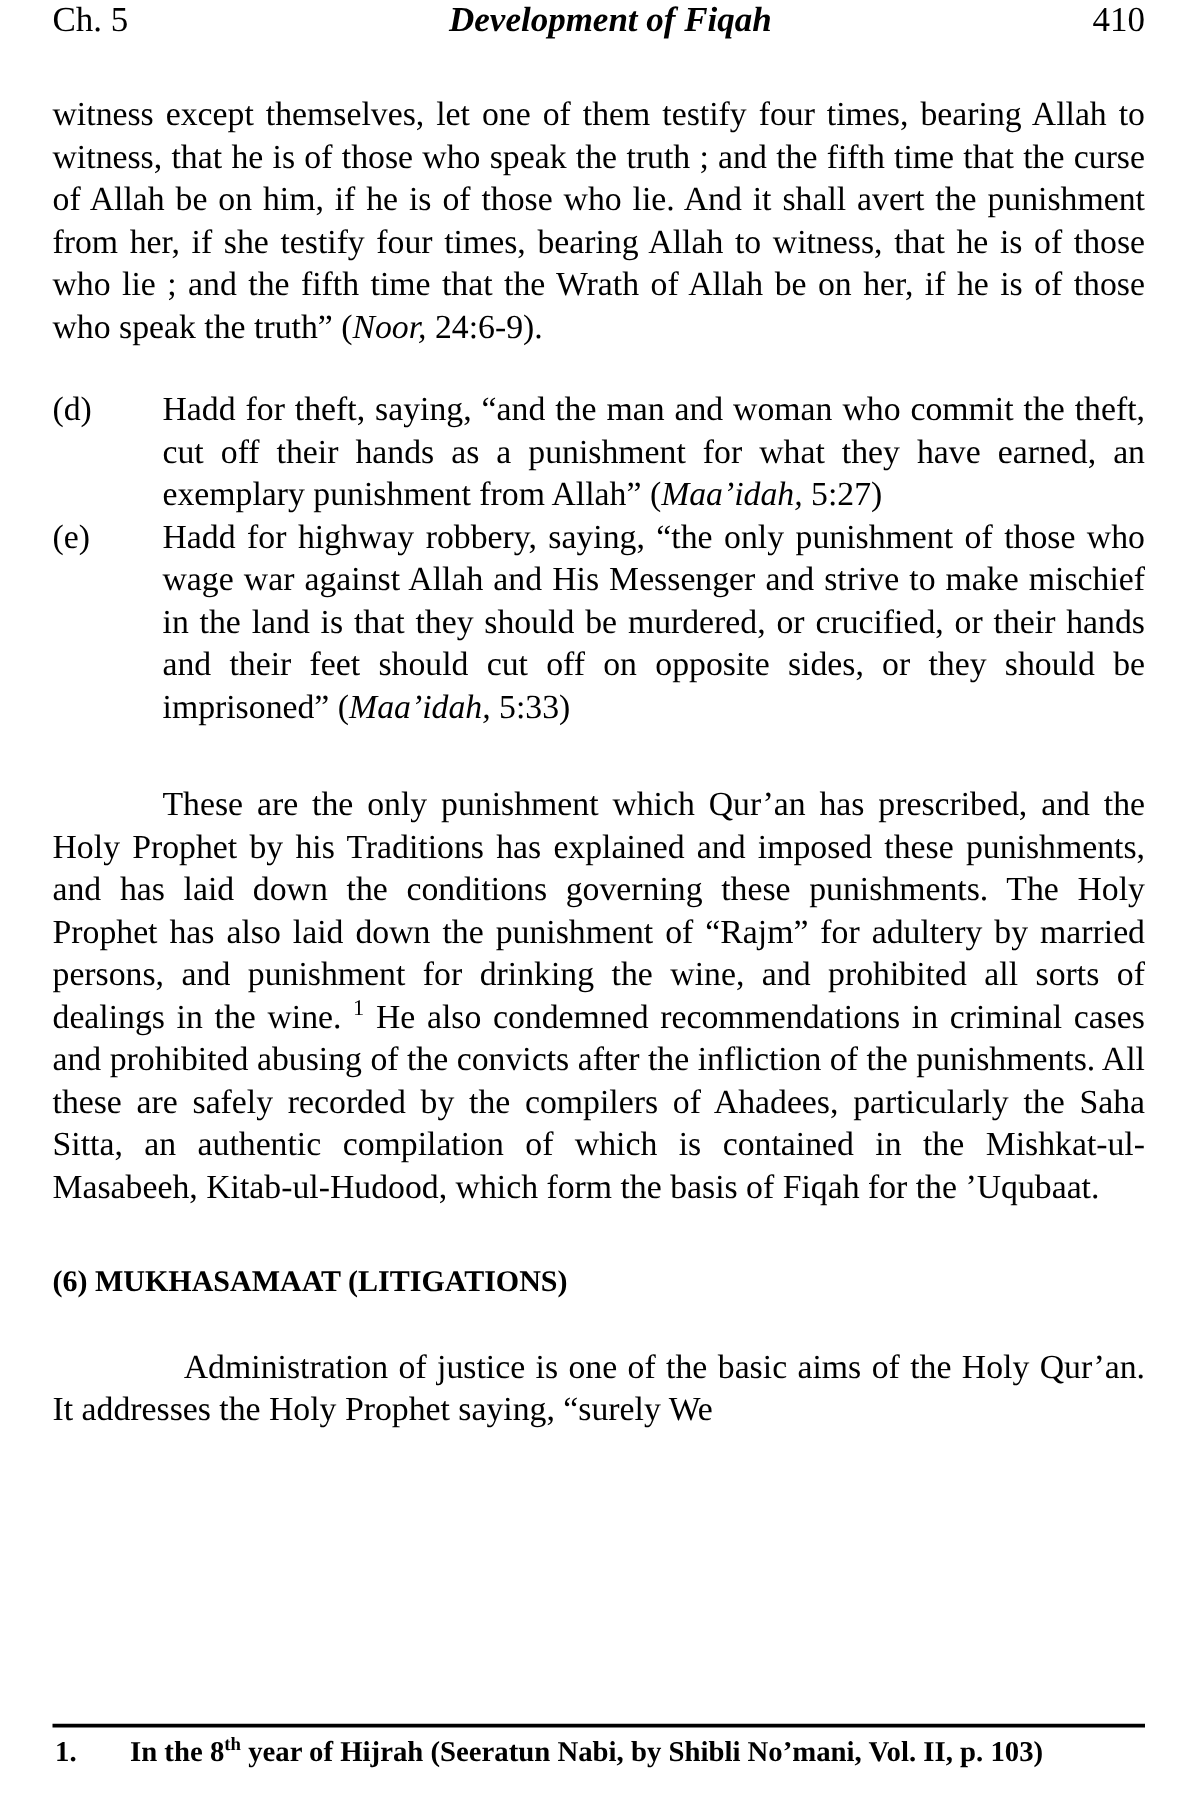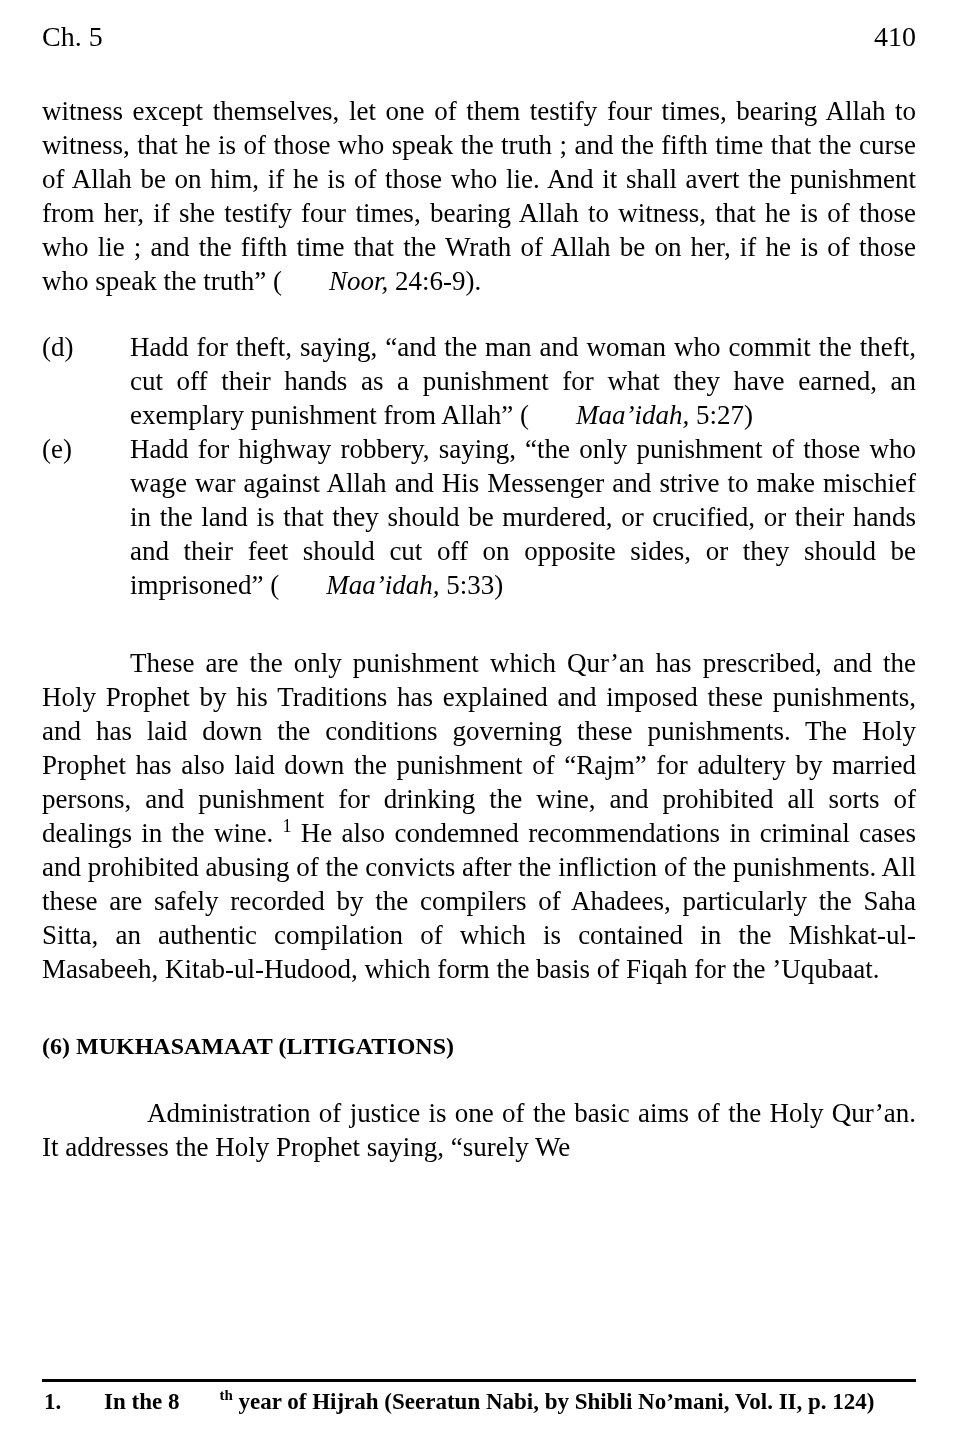--- a/index.html
+++ b/index.html
@@ -12,21 +12,21 @@
     width: 960px;
     height: 1446px;
     position: relative;
     font-family: "Liberation Serif", serif;
     overflow: hidden;
   }
   .page {
     box-sizing: border-box;
     width: 960px;
     height: 1446px;
-    padding: 20px 44px 0 42px;
+    padding: 0 44px 0 42px;
     position: relative;
   }
   .header {
     display: flex;
     justify-content: space-between;
     align-items: baseline;
     font-size: 28px;
     line-height: 34px;
   }
   .header .running-title {
@@ -37,21 +37,20 @@
     margin-top: 40px;
   }
   .para {
     font-size: 27px;
     line-height: 34px;
     text-align: justify;
     margin: 0;
   }
   .ref-italic {
     font-style: italic;
-    margin-left: 47px;
   }
   .list-item {
     font-size: 27px;
     line-height: 34px;
     text-align: justify;
     position: relative;
     padding-left: 88px;
     margin: 0;
   }
   .list-item.first {
@@ -101,30 +100,30 @@
     padding-left: 62px;
     text-align: left;
   }
   .fn-marker {
     position: absolute;
     left: 2px;
     top: 0;
   }
   .footnote sup.note {
     font-size: 15px;
-    margin-left: 40px;
   }
 </style>
 </head>
 <body>
 
 <div class="page">
 
   <div class="header">
     <span class="chapter">Ch.  5</span>
+    <span class="running-title">Development of Fiqah</span>
     <span class="page-number">410</span>
   </div>
 
   <div class="content">
 
     <p class="para"><span>witness except themselves, let one of them testify four times, bearing Allah to witness, that he is of those who speak the truth ; and the fifth time that the curse of Allah be on him, if he is of those who lie. And it shall avert the punishment from her, if she testify four times, bearing Allah to witness, that he is of those who lie ; and the fifth time that the Wrath of Allah be on her, if he is of those who speak the truth” (</span><span class="ref-italic">Noor,</span><span> 24:6-9).</span></p>
 
     <div class="list-item first">
       <span class="list-label">(d)</span><span>Hadd for theft, saying, “and the man and woman who commit the theft, cut off their hands as a punishment for what they have earned, an exemplary punishment from Allah” (</span><span class="ref-italic">Maa’idah,</span><span> 5:27)</span>
     </div>
@@ -137,17 +136,17 @@
 
     <h2 class="heading">(6)  MUKHASAMAAT (LITIGATIONS)</h2>
 
     <p class="para indent2">Administration of justice is one of the basic aims of the Holy Qur’an. It addresses the Holy Prophet saying, “surely We</p>
 
   </div>
 
   <div class="footnote-block">
     <hr class="footnote-rule">
     <div class="footnote">
-      <span class="fn-marker">1.</span><span>In the 8</span><sup class="note">th</sup><span> year of Hijrah (Seeratun Nabi, by Shibli No’mani, Vol. II, p. 124)</span>
+      <span class="fn-marker">1.</span><span>In the 8</span><sup class="note">th</sup><span> year of Hijrah (Seeratun Nabi, by Shibli No’mani, Vol. II, p. 103)</span>
     </div>
   </div>
 
 </div>
 
 </body></html>

